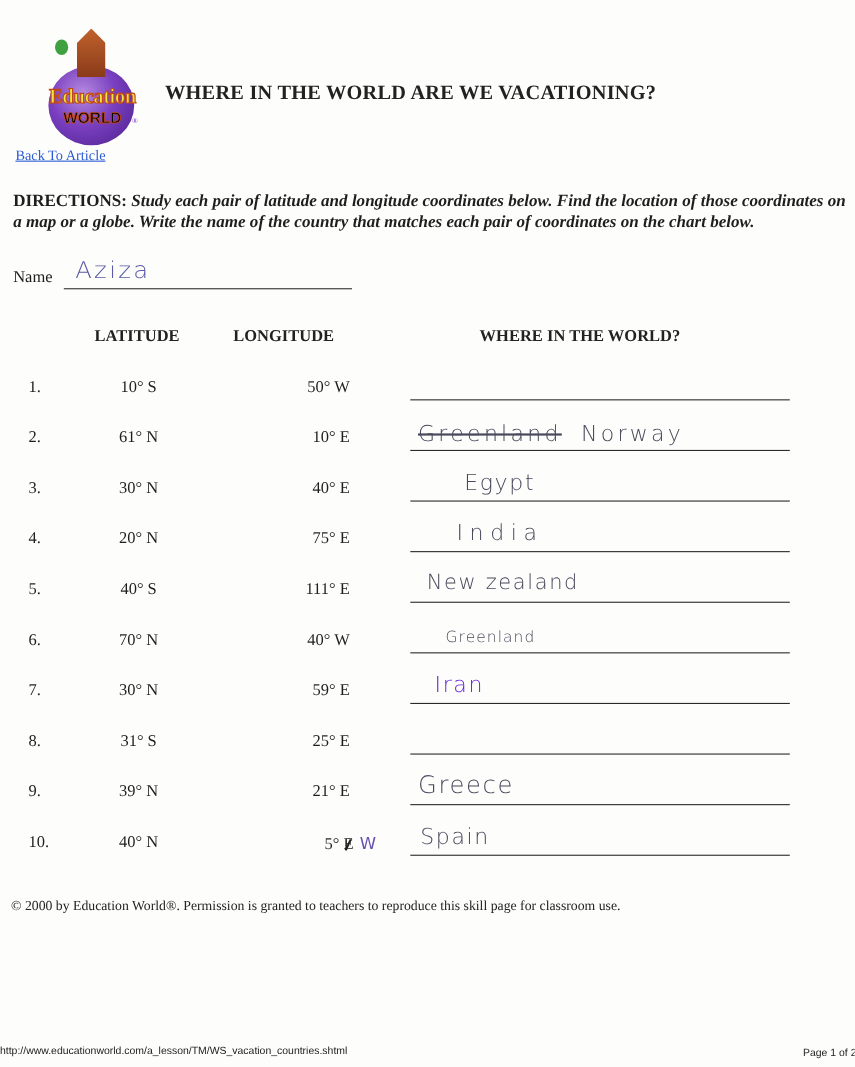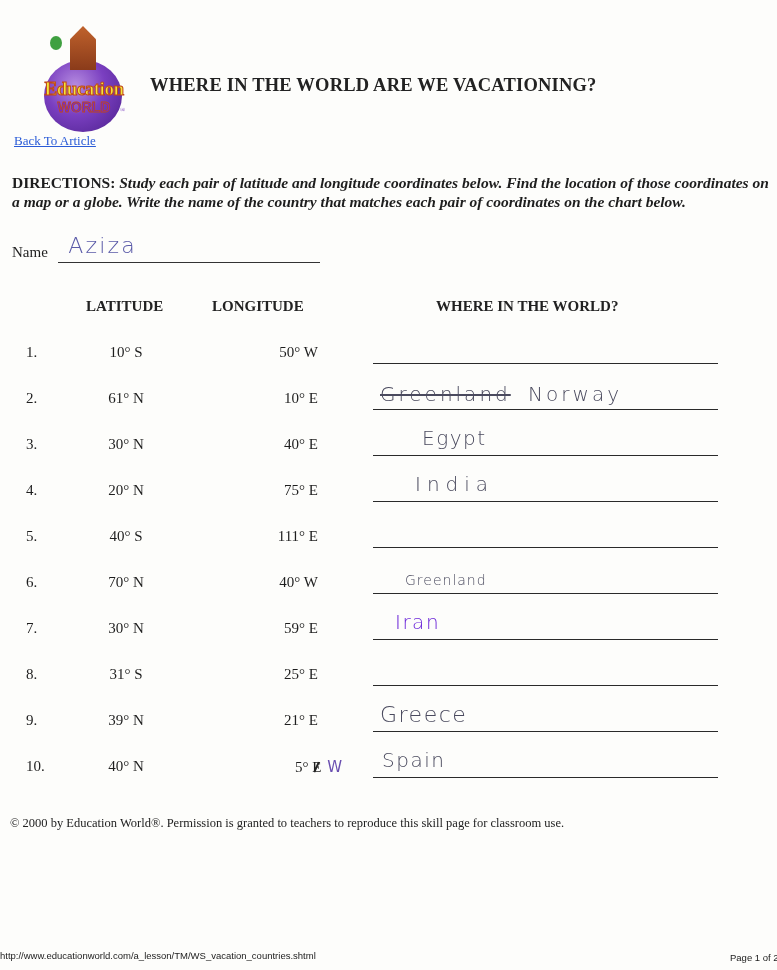--- a/index.html
+++ b/index.html
@@ -28,21 +28,21 @@
       background: #3fa040; border-radius: 50%;
     }
     .logo .word1 {
       position: absolute; left: 0; top: 56px; width: 100px; text-align: center;
       font-family: "Liberation Serif", serif; font-weight: bold; font-size: 19px;
       color: #f1e53a; -webkit-text-stroke: 1px #c0471a; letter-spacing: -0.5px;
     }
     .logo .word2 {
       position: absolute; left: 0; top: 77px; width: 100px; text-align: center;
       font-family: "Liberation Sans", sans-serif; font-weight: bold; font-size: 14px;
-      color: #6d28d9; -webkit-text-stroke: 0.8px #c0471a;
+      color: #000000; -webkit-text-stroke: 0.8px #c0471a;
     }
     .logo .reg { position: absolute; left: 86px; top: 84px; font-size: 7px; color: #7a3fc0; }
 
     .back-link {
       left: 14px; top: 133px; font-size: 13px; color: #2a5bd7;
       text-decoration: underline; cursor: pointer;
     }
     .title {
       left: 150px; top: 75px; font-size: 18.5px; font-weight: bold; color: #222;
       letter-spacing: 0.2px;
@@ -159,20 +159,21 @@
   <span class="lon">75° E</span>
   <div class="line"></div>
   <span class="answer med" style="left:415px;letter-spacing:6px">India</span>
 </div>
 
 <div class="row" style="top:528px">
   <span class="num">5.</span>
   <span class="lat">40° S</span>
   <span class="lon">111° E</span>
   <div class="line"></div>
+  <span class="answer med" style="left:388px;font-size:19px">New zealand</span>
 </div>
 
 <div class="row" style="top:574px">
   <span class="num">6.</span>
   <span class="lat">70° N</span>
   <span class="lon">40° W</span>
   <div class="line"></div>
   <span class="answer small" style="left:405px">Greenland</span>
 </div>
 

